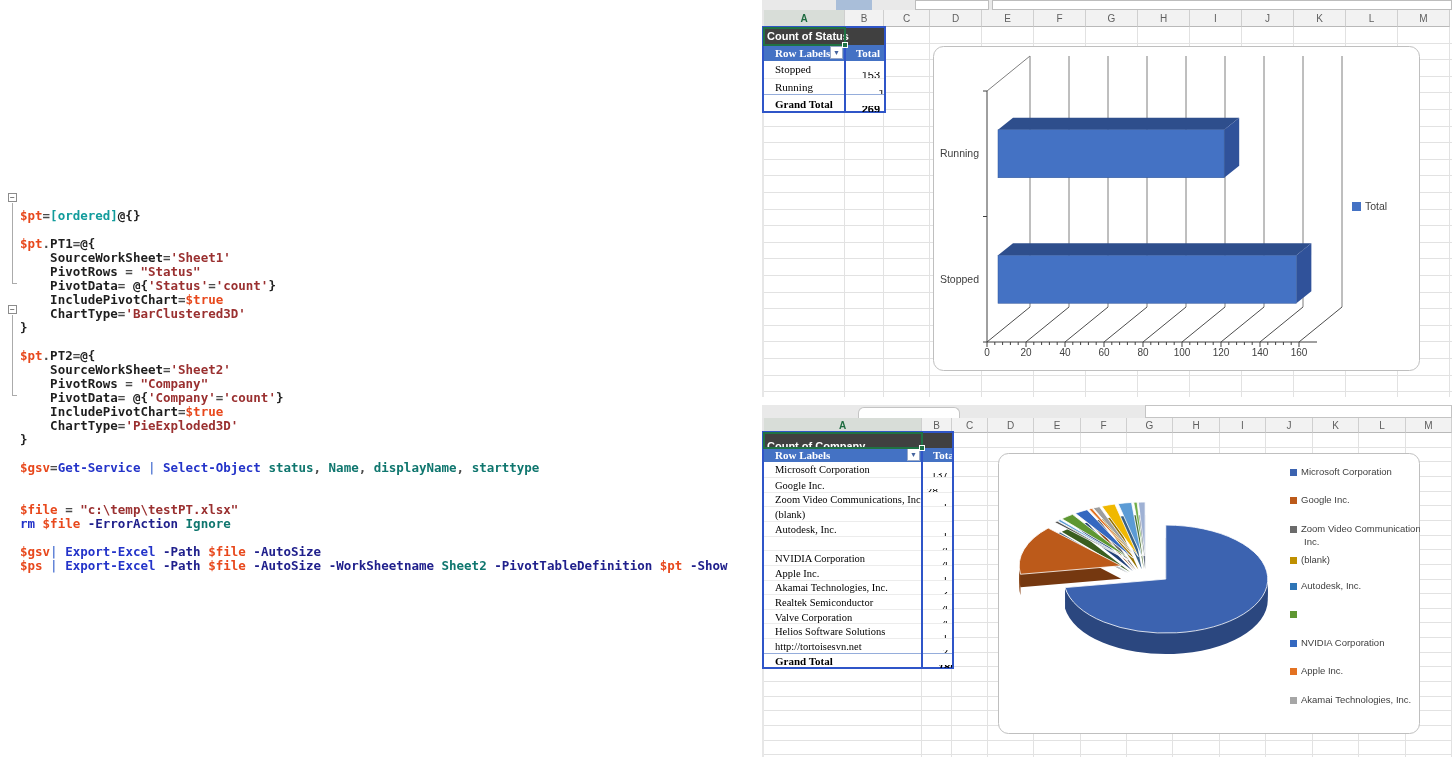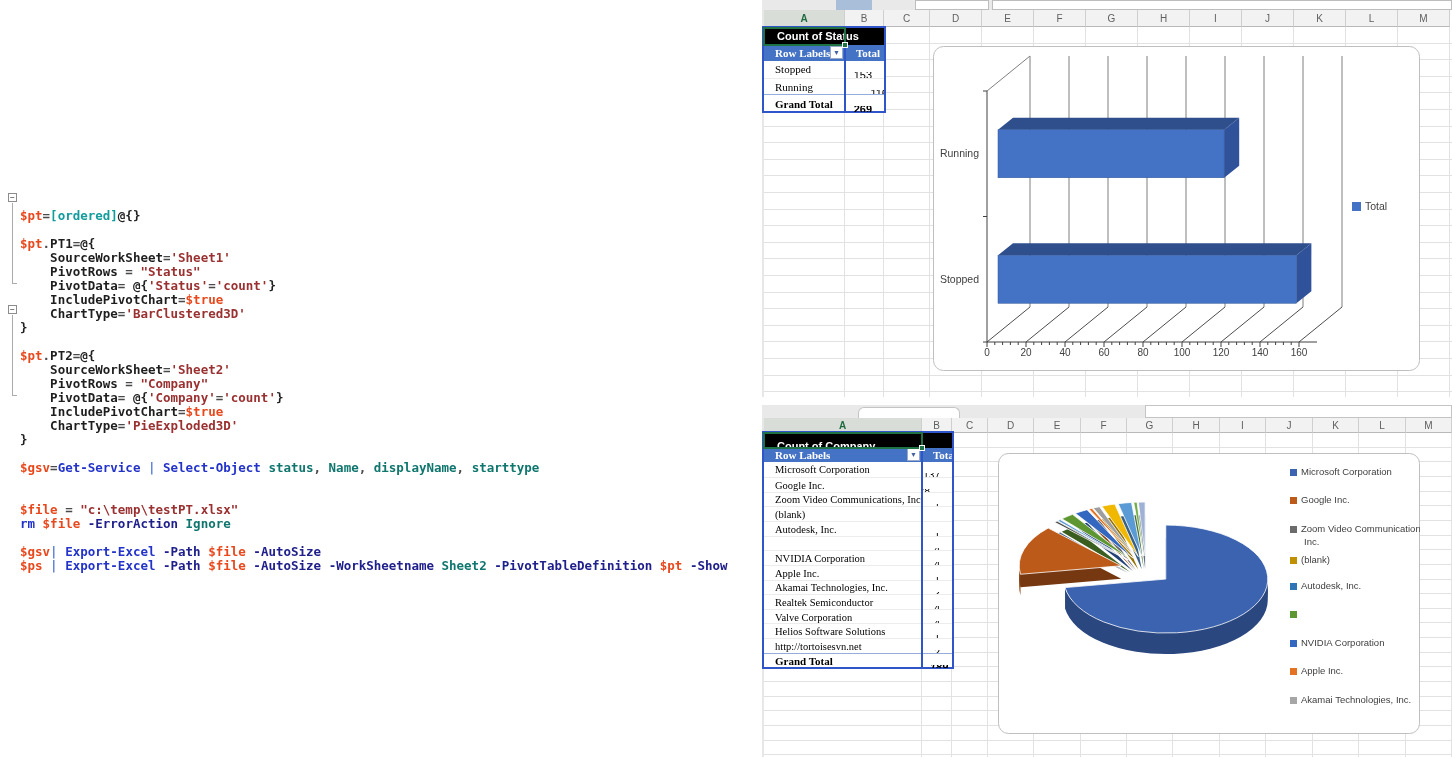--- a/index.html
+++ b/index.html
@@ -22,26 +22,26 @@
   .col-header{position:absolute;box-sizing:border-box;background:#F2F2F2;
               border-right:1px solid #CFCFCF;border-bottom:1px solid #B9B9B9;
               display:flex;align-items:center;justify-content:center;
               font-size:10px;color:#5F5F5F;}
   .col-header.sel{background:#D8DDD8;color:#1E6B40;font-weight:bold;}
   .grid-area{position:absolute;}
   .grid-vline{position:absolute;top:0;bottom:0;width:1px;background:#E2E2E2;}
   
   .pivot{position:absolute;box-sizing:content-box;border:2px solid #2F55C8;background:#fff;}
   .pv-row{position:absolute;left:0;right:0;overflow:hidden;}
-  .pv-title{background:#000000;color:#fff;font-weight:bold;font-size:11px;
-            display:flex;align-items:center;padding-left:13px;box-sizing:border-box;}
+  .pv-title{background:#404040;color:#fff;font-weight:bold;font-size:11px;
+            display:flex;align-items:center;padding-left:3px;box-sizing:border-box;}
   .pv-cell{position:absolute;top:0;bottom:0;display:flex;align-items:center;
            box-sizing:border-box;font-size:11px;overflow:hidden;white-space:nowrap;}
   .pv-head{background:#4472C4;color:#fff;font-weight:bold;}
-  .pv-num{justify-content:flex-end;padding-right:12px;margin-top:11px;}
+  .pv-num{justify-content:flex-end;padding-right:4px;margin-top:11px;}
   .pv-lbl{padding-left:11px;font-family:Liberation Serif, serif;}
   .pv-grand{font-weight:bold;}
   .pv-divider{position:absolute;width:2px;background:#2F55C8;}
   .pv-green{position:absolute;border:2px solid #1F7244;pointer-events:none;box-sizing:border-box;}
   .pv-handle{position:absolute;width:4px;height:4px;background:#1F7244;border:1px solid #fff;}
   .pv-drop{position:absolute;width:13px;height:13px;background:#fff;border:1px solid #98A8C8;
            box-sizing:border-box;font:7px/11px "Liberation Sans",sans-serif;color:#44639E;text-align:center;}
   .chart-host{position:absolute;}
   text{font-family:"Liberation Sans",sans-serif;}
 </style>

